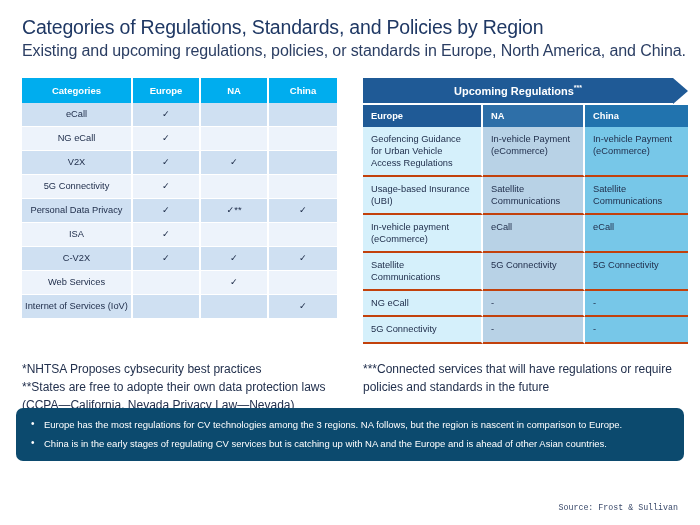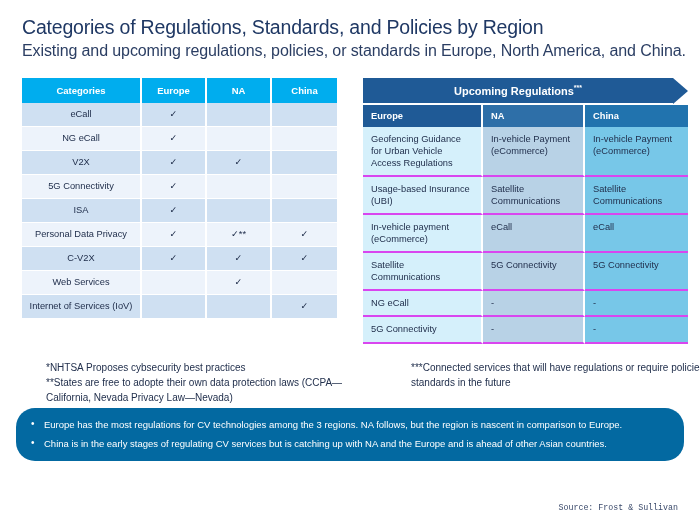--- a/index.html
+++ b/index.html
@@ -50,21 +50,21 @@
   .left-table th {
     background: #00adee;
     color: #ffffff;
     font-size: 9.5px;
     font-weight: bold;
     text-align: center;
     padding: 7px 2px;
     border-right: 2px solid #ffffff;
   }
   .left-table th:last-child { border-right: none; }
-  .left-table th.cat-col { width: 120px; }
+  .left-table th.cat-col { width: 111px; }
 
   .left-table td {
     font-size: 9.3px;
     text-align: center;
     color: #22304d;
     padding: 6px 3px;
     border-right: 2px solid #ffffff;
     border-bottom: 1px solid #ffffff;
     height: 23px;
     line-height: 1.18;
@@ -111,50 +111,50 @@
   .right-table th.c0 { background: #1f5a96; width: 120px; }
   .right-table th.c1 { background: #2e6fa8; width: 102px; }
   .right-table th.c2 { background: #2173ae; }
 
   .right-table td {
     font-size: 9.3px;
     text-align: left;
     color: #22304d;
     padding: 6px 8px;
     border-right: 2px solid #ffffff;
-    border-bottom: 2px solid #d946ef;
+    border-bottom: 2px solid #c2410c;
     line-height: 1.3;
     vertical-align: top;
   }
   .right-table td:last-child { border-right: none; }
   .right-table td.c0 { background: #d5f0fb; }
   .right-table td.c1 { background: #b8d2e6; }
   .right-table td.c2 { background: #77c7e8; }
 
   
   .footnotes {
     position: absolute;
     top: 360px;
     left: 0; right: 0;
     display: flex;
     gap: 26px;
     padding: 0 14px 0 22px;
   }
-  .fn-block { font-size: 10px; color: #22304d; line-height: 1.5; margin-left: 24px; }
+  .fn-block { font-size: 12px; color: #22304d; line-height: 1.5; }
   .fn-left  { width: 315px; flex: 0 0 315px; }
   .fn-right { width: 325px; flex: 0 0 325px; }
 
   
   .callout {
     position: absolute;
     left: 16px;
     right: 16px;
     top: 408px;
-    background: #0369a1;
-    border-radius: 19px;
+    background: #0c4a6e;
+    border-radius: 7px;
     padding: 10px 14px 10px 10px;
     color: #ffffff;
   }
   .callout ul { list-style: none; }
   .callout li {
     position: relative;
     padding-left: 18px;
     font-size: 9.5px;
     line-height: 1.42;
     margin-bottom: 6px;
@@ -217,30 +217,30 @@
           <td class="check">✓</td>
           <td class="check"></td>
         </tr>
         <tr>
           <td>5G Connectivity</td>
           <td class="check">✓</td>
           <td class="check"></td>
           <td class="check"></td>
         </tr>
         <tr>
+          <td>Personal Data Privacy</td>
+          <td class="check">✓</td>
+          <td class="check">✓**</td>
+          <td class="check">✓</td>
+        </tr>
+        <tr>
           <td>ISA</td>
           <td class="check">✓</td>
           <td class="check"></td>
           <td class="check"></td>
-        </tr>
-        <tr>
-          <td>Personal Data Privacy</td>
-          <td class="check">✓</td>
-          <td class="check">✓**</td>
-          <td class="check">✓</td>
         </tr>
         <tr>
           <td>C-V2X</td>
           <td class="check">✓</td>
           <td class="check">✓</td>
           <td class="check">✓</td>
         </tr>
         <tr>
           <td>Web Services</td>
           <td class="check"></td>

